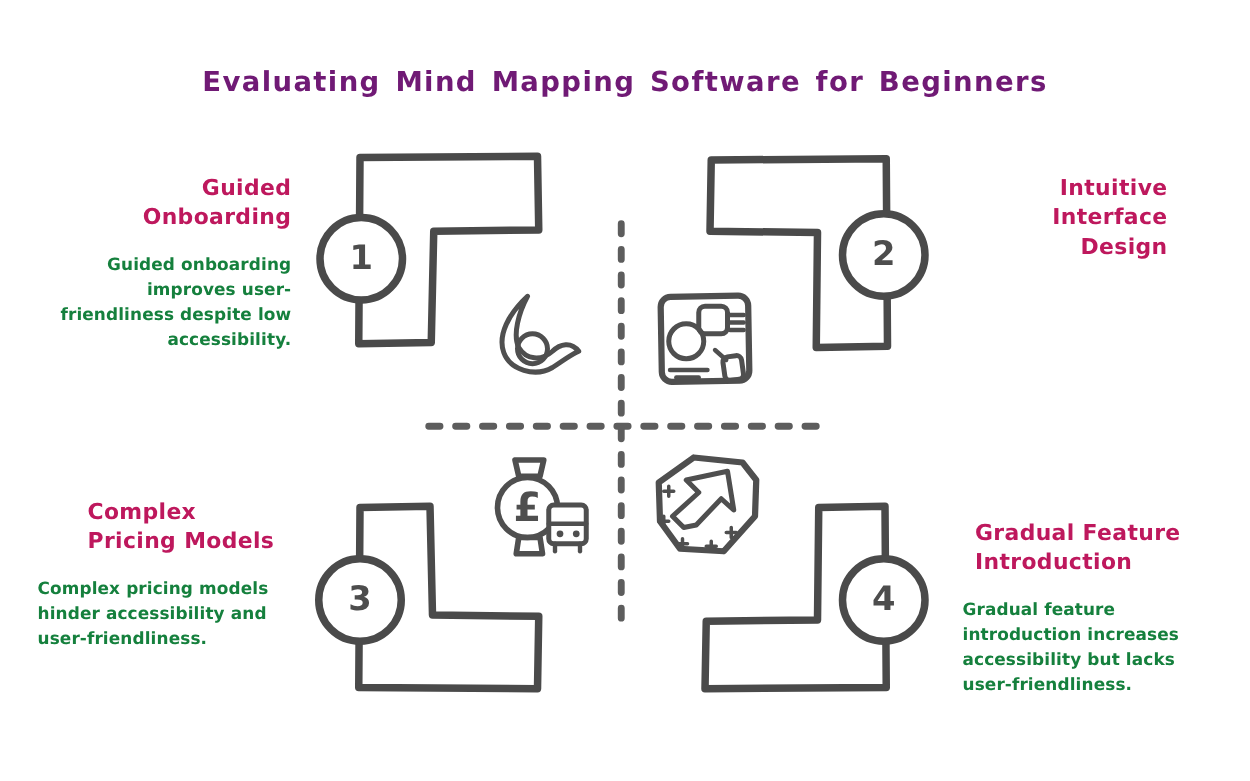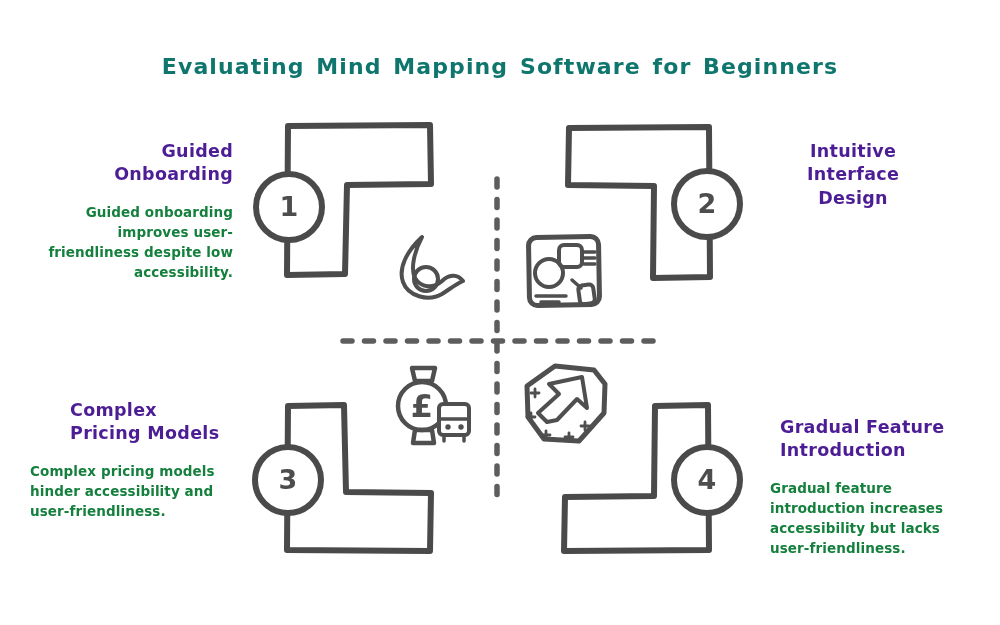--- a/index.html
+++ b/index.html
@@ -2,47 +2,47 @@
 <html><head>
 <meta charset="utf-8">
 <style>
   html,body { margin:0; padding:0; background:#fff; }
   .canvas {
     position:relative; width:1000px; height:625px; background:#ffffff;
     font-family:"DejaVu Sans", sans-serif; overflow:hidden;
   }
   .title {
     position:absolute; top:54px; left:0; width:1000px; text-align:center;
-    font-size:22px; font-weight:bold; color:#0f766e;
+    font-size:22px; font-weight:bold; color:#701a75;
     letter-spacing:1.1px; word-spacing:3px;
   }
   .scene { position:absolute; top:0; left:0; }
   .lshape { fill:#ffffff; stroke:#4a4a4a; stroke-width:6; stroke-linejoin:round; }
   .stepcircle { fill:#ffffff; stroke:#4a4a4a; stroke-width:6; }
   .dash { stroke:#5d5d5d; stroke-width:5.5; stroke-linecap:round; fill:none; }
   .num {
     position:absolute; width:66px; text-align:center;
     font-size:27px; font-weight:bold; color:#4d4d4d;
   }
   .num1 { left:256px; top:191px; }
   .num2 { left:674px; top:188px; }
   .num3 { left:255px; top:464px; }
   .num4 { left:674px; top:464px; }
   .q { position:absolute; }
   .q h2 {
-    margin:0 0 15px 0; font-size:17.5px; font-weight:bold; color:#4c1d95;
+    margin:0 0 15px 0; font-size:17.5px; font-weight:bold; color:#be185d;
     line-height:1.33; letter-spacing:.3px;
   }
   .q p {
     margin:0; font-size:13.5px; font-weight:bold; color:#15803d;
     line-height:1.5; letter-spacing:.1px;
   }
   .q1 { left:28px;  top:140px; width:205px; text-align:right; }
   .q1 h2 { margin-left:auto; width:135px; }
-  .q2 { left:772px; top:140px; width:162px; text-align:center; }
+  .q2 { left:772px; top:140px; width:162px; text-align:right; }
   .q3 { left:30px;  top:399px; width:200px; text-align:left; }
   .q3 h2 { margin-left:auto; width:160px; }
   .q4 { left:770px; top:416px; width:192px; text-align:left; }
   .q4 h2 { width:182px;margin-left:10px; }
   .icon { position:absolute; }
   .icon path, .icon rect, .icon circle, .icon line {
     fill:none; stroke:#4f4f4f; stroke-linecap:round; stroke-linejoin:round;
   }
   .icon .fillwhite { fill:#ffffff; }
   .icon .dot { fill:#4f4f4f; stroke:none; }

